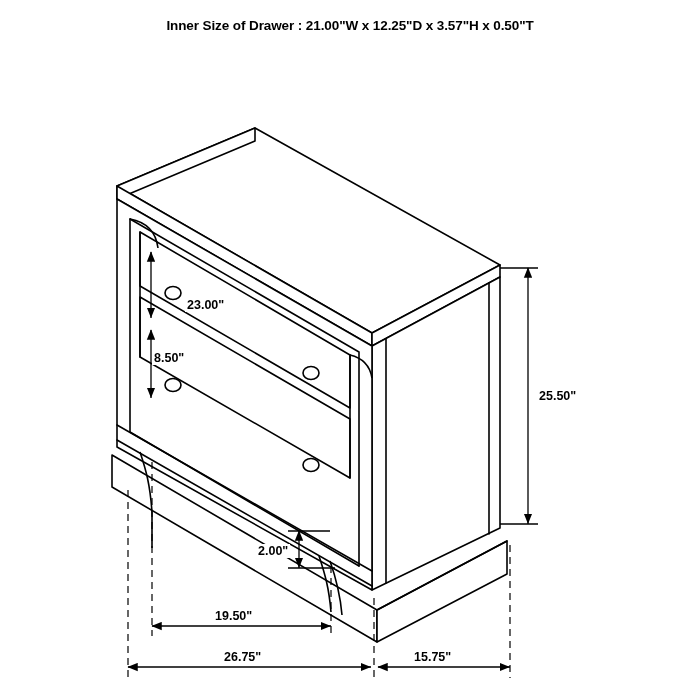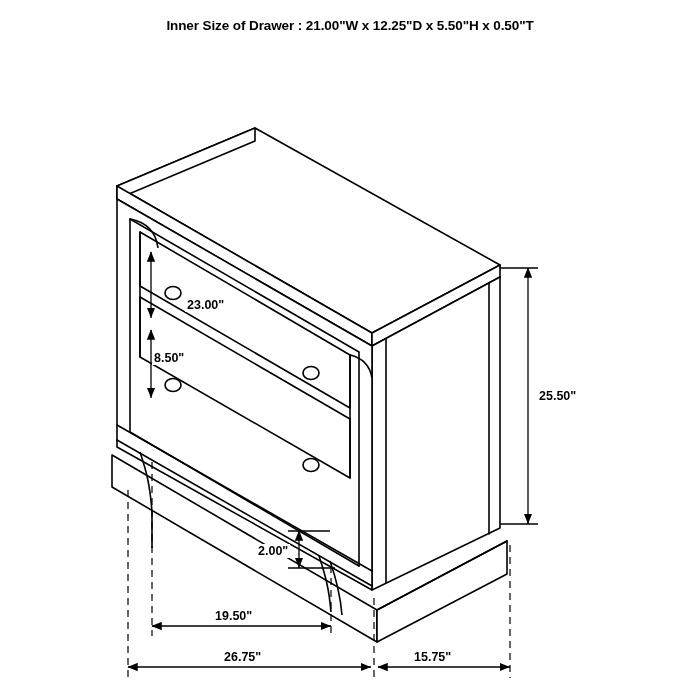--- a/index.html
+++ b/index.html
@@ -47,21 +47,21 @@
     background: #ffffff;
     padding: 0 2px;
     line-height: 14px;
   }
 </style>
 </head>
 <body>
 
 <div id="stage">
 
-  <div class="title">Inner Size of Drawer : 21.00"W x 12.25"D x 5.50"H x 0.50"T</div>
+  <div class="title">Inner Size of Drawer : 21.00"W x 12.25"D x 3.57"H x 0.50"T</div>
 
   <svg class="drawing" viewBox="0 0 700 700">
     <defs>
       <marker id="arrHead" markerWidth="9" markerHeight="9" refX="8" refY="3.2" orient="auto" markerUnits="strokeWidth">
         <path d="M0,0 L8,3.2 L0,6.4 z" fill="#000"></path>
       </marker>
       <marker id="arrTail" markerWidth="9" markerHeight="9" refX="0.5" refY="3.2" orient="auto" markerUnits="strokeWidth">
         <path d="M8,0 L0,3.2 L8,6.4 z" fill="#000"></path>
       </marker>
     </defs>

